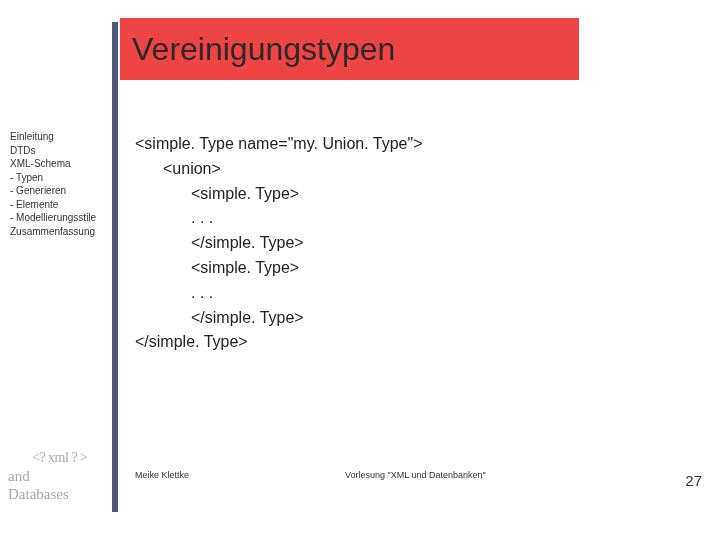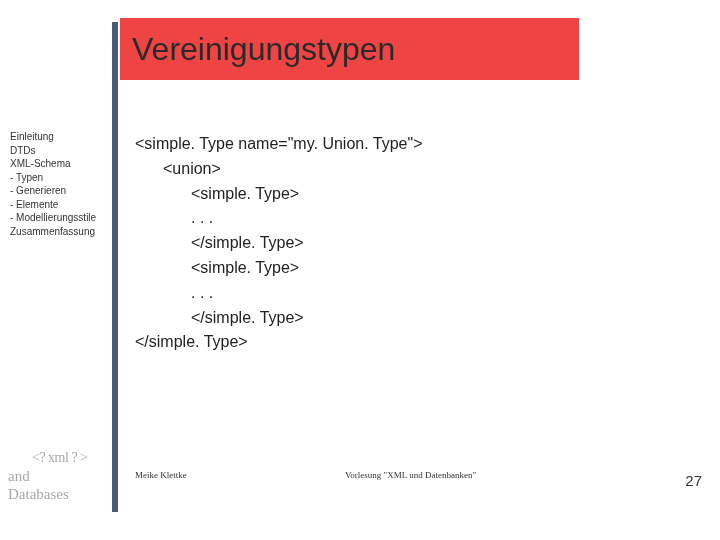--- a/index.html
+++ b/index.html
@@ -67,21 +67,20 @@
     line-height: 1.2;
   }
   .logo .row1 { font-family: Liberation Serif, serif; font-size: 14px; letter-spacing: -0.5px; margin-left: 24px; }
   .footer {
     position: absolute;
     left: 135px;
     top: 470px;
     width: 560px;
     font-size: 9px;
     color: #333;
-    font-family: Liberation Serif, serif;
   }
   .footer-row { display: flex; margin-bottom: 6px; }
   .footer-left { width: 210px; }
   .footer-right { }
   .page-num {
     position: absolute;
     right: 18px;
     top: 472px;
     font-size: 15px;
     color: #333;

